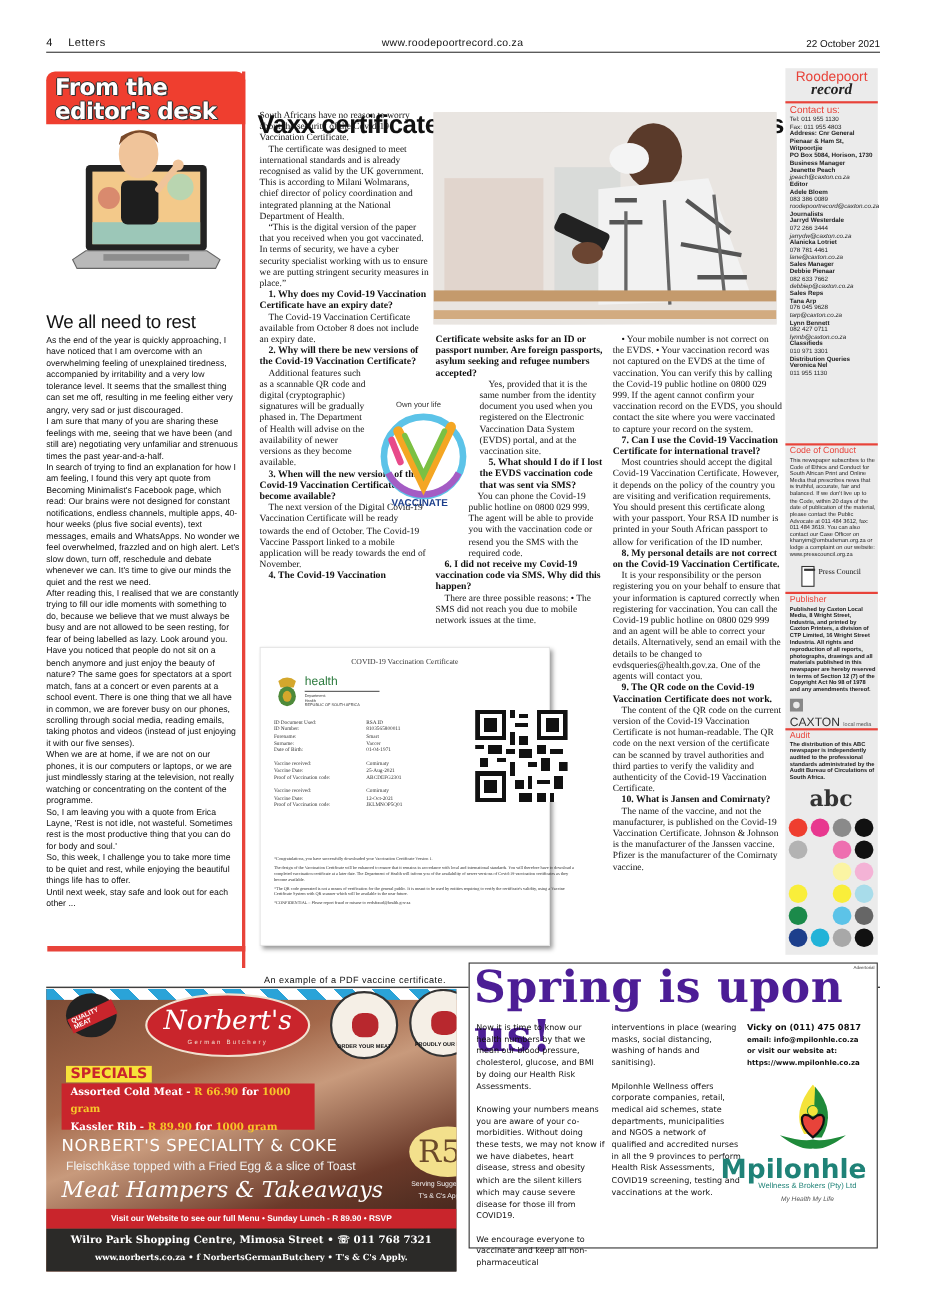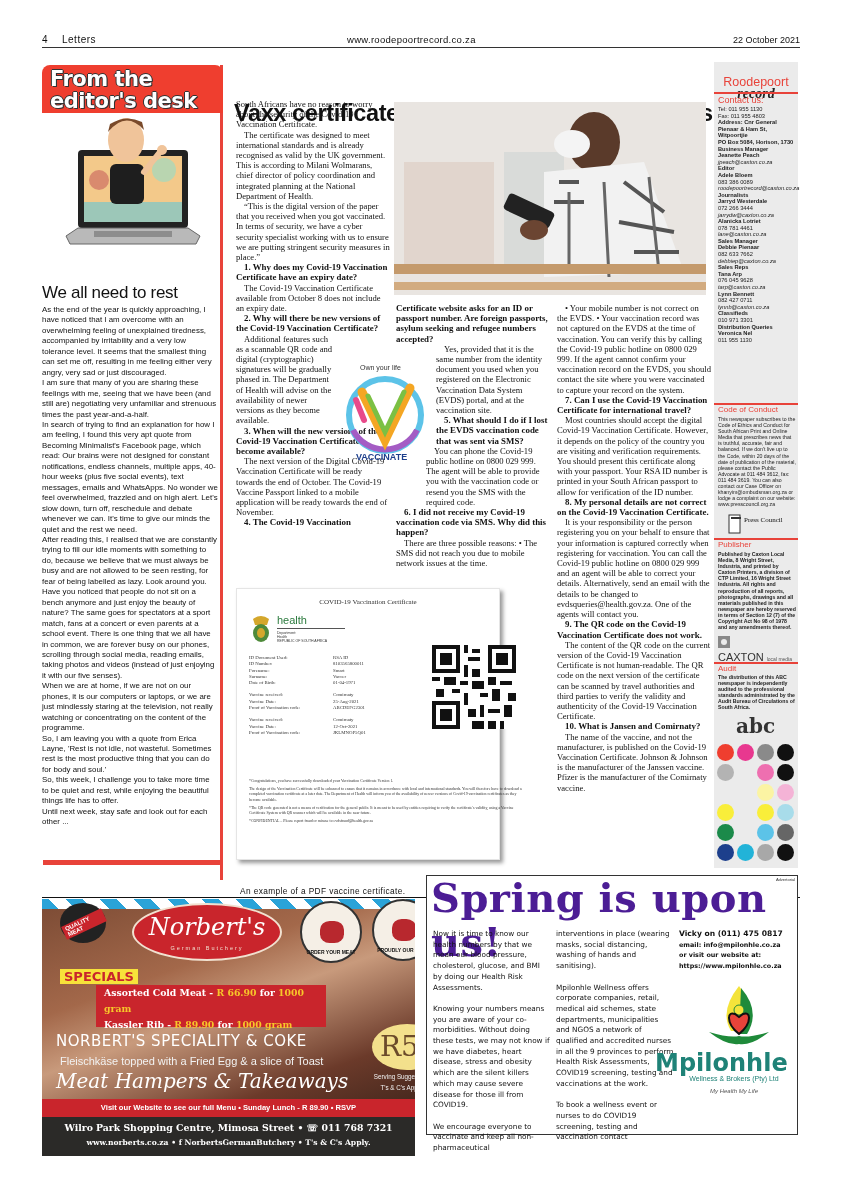--- a/index.html
+++ b/index.html
@@ -48,21 +48,21 @@
   .cert .frow { display: flex; }
   .cert .frow .k { width: 84px; }
   .cert .gap { height: 6px; }
   .cert .qr { position: absolute; left: 195px; top: 56px; width: 84px; height: 84px; }
   .cert .notes { position: absolute; left: 12px; top: 190px; width: 278px; font-size: 3.9px; line-height: 5.2px; }
   .cert .notes p { margin-bottom: 3px; }
   .caption { position: absolute; left: 240px; top: 886px; font-size: 8.3px; letter-spacing: 0.4px; color: #111; }
 
   
   .sidebar { position: absolute; left: 714px; top: 62px; width: 84px; height: 806px; background: #ebebeb; }
-  .sb-brand { position: absolute; left: 0; top: 2px; width: 84px; text-align: center; margin-top: 12px; }
+  .sb-brand { position: absolute; left: 0; top: 2px; width: 84px; text-align: center; }
   .sb-brand .r1 { font-size: 12.5px; color: #e8433a; line-height: 12px; }
   .sb-brand .r2 { font-family: "Liberation Serif", serif; font-style: italic; font-weight: bold; font-size: 14px; color: #222; line-height: 11px; }
   .sb-rule { position: absolute; left: 0; width: 84px; height: 2px; background: #e8433a; }
   .sb-h { position: absolute; left: 4px; font-size: 9px; color: #e8433a; }
   .sb-txt { position: absolute; left: 4px; width: 78px; font-size: 5.7px; line-height: 6.6px; color: #222; }
   .sb-txt .b { font-weight: bold; }
   .sb-txt .i { font-style: italic; }
   .dot { position: absolute; width: 17px; height: 17px; border-radius: 50%; }
 
   
@@ -71,21 +71,21 @@
   .nb .flag { position: absolute; left: 0; top: 0; width: 373px; height: 10px; background: repeating-linear-gradient(45deg,#2aa3d8 0 12px,#fff 12px 24px); }
   .nb .logo { position: absolute; left: 90px; top: 4px; width: 150px; height: 58px; background: #c9252c; border-radius: 50%; border: 2px solid #f1e1d0; }
   .nb .logo .n { position: absolute; left: 0; right: 0; top: 8px; text-align: center; font-family: "DejaVu Serif", serif; font-style: italic; font-size: 24px; color: #fff; }
   .nb .logo .g { position: absolute; left: 0; right: 0; top: 40px; text-align: center; font-size: 5.5px; letter-spacing: 2px; color: #f1e1d0; }
   .nb .seal { position: absolute; width: 62px; height: 62px; border-radius: 50%; background: #f5efe6; border: 2px solid #333; }
   .nb .seal .c { position: absolute; left: 18px; top: 18px; width: 24px; height: 22px; background: #b8282e; border-radius: 40%; }
   .nb .seal .t { position: absolute; left: 3px; right: 3px; bottom: 6px; text-align: center; font-size: 5px; font-weight: bold; }
   .nb .qual { position: absolute; left: 18px; top: 4px; width: 46px; height: 40px; border-radius: 50%; background: #222; }
   .nb .qual span { position: absolute; left: 2px; top: 14px; font-size: 6px; color: #fff; background: #c9252c; padding: 1px 3px; transform: rotate(-25deg); font-weight: bold; }
   .nb .specials { position: absolute; left: 18px; top: 70px; background: #f7e23a; color: #c9252c; font-family: "DejaVu Sans", sans-serif; font-weight: bold; font-size: 13px; padding: 0 4px; }
-  .nb .redbox { position: absolute; left: 14px; top: 86px; width: 230px; height: 42px; background: #c9252c; margin-left: 40px; }
+  .nb .redbox { position: absolute; left: 14px; top: 86px; width: 230px; height: 42px; background: #c9252c; }
   .nb .redbox div { font-family: "DejaVu Serif", serif; font-weight: bold; font-size: 9.3px; color: #fff; padding-left: 8px; line-height: 16px; }
   .nb .redbox .y { color: #f7c62a; }
   .nb .spec { position: absolute; left: 14px; top: 133px; font-family: "DejaVu Sans", sans-serif; font-size: 15px; color: #fff; letter-spacing: 0.5px; }
   .nb .price { position: absolute; left: 330px; top: 125px; width: 70px; height: 46px; border-radius: 50%; background: #f3e08c; }
   .nb .price span { position: absolute; left: 8px; top: 6px; font-family: "DejaVu Serif", serif; font-size: 28px; color: #6b4a2a; }
   .nb .sub { position: absolute; left: 18px; top: 156px; font-family: Liberation Sans, sans-serif; font-size: 11px; color: #f2f2f2; }
   .nb .mh { position: absolute; left: 14px; top: 170px; font-family: "DejaVu Serif", serif; font-style: italic; font-size: 20px; color: #fff; }
   .nb .serv { position: absolute; left: 320px; top: 172px; width: 80px; text-align: center; font-size: 6.3px; color: #f2f2f2; line-height: 11px; }
   .nb .visit { position: absolute; left: 0; top: 200px; width: 373px; height: 18px; background: #c9252c; color: #fff; font-family: Liberation Sans, sans-serif; font-weight: bold; font-size: 7.6px; line-height: 18px; text-align: center; }
   .nb .addr { position: absolute; left: 0; top: 218px; width: 373px; height: 39px; background: #2b2a28; color: #fff; font-family: "DejaVu Serif", serif; font-weight: bold; text-align: center; }
@@ -461,21 +461,20 @@
   <div class="adv">Advertorial</div>
   <div class="title">Spring is upon us!</div>
   <div class="c c1">
     <p>Now it is time to know our health numbers by that we mean our blood pressure, cholesterol, glucose, and BMI by doing our Health Risk Assessments.</p>
     <p>Knowing your numbers means you are aware of your co-morbidities. Without doing these tests, we may not know if we have diabetes, heart disease, stress and obesity which are the silent killers which may cause severe disease for those ill from COVID19.</p>
     <p>We encourage everyone to vaccinate and keep all non-pharmaceutical</p>
   </div>
   <div class="c c2">
     <p>interventions in place (wearing masks, social distancing, washing of hands and sanitising).</p>
     <p>Mpilonhle Wellness offers corporate companies, retail, medical aid schemes, state departments, municipalities and NGOS a network of qualified and accredited nurses in all the 9 provinces to perform Health Risk Assessments, COVID19 screening, testing and vaccinations at the work.</p>
-    <p>To book a wellness event or nurses to do COVID19 screening, testing and vaccination contact</p>
   </div>
   <div class="c c3">
     <div class="big">Vicky on (011) 475 0817</div>
     <div class="sm">email: info@mpilonhle.co.za</div>
     <div class="sm">or visit our website at:</div>
     <div class="sm">https://www.mpilonhle.co.za</div>
   </div>
   <svg class="mlogo" viewBox="0 0 100 60">
     <path d="M50 0 Q30 25 42 45 L58 45 Q70 25 50 0 Z" fill="#f4e33a"></path>
     <path d="M52 2 Q72 25 58 48 L50 48 Z" fill="#1f8a3a"></path>

